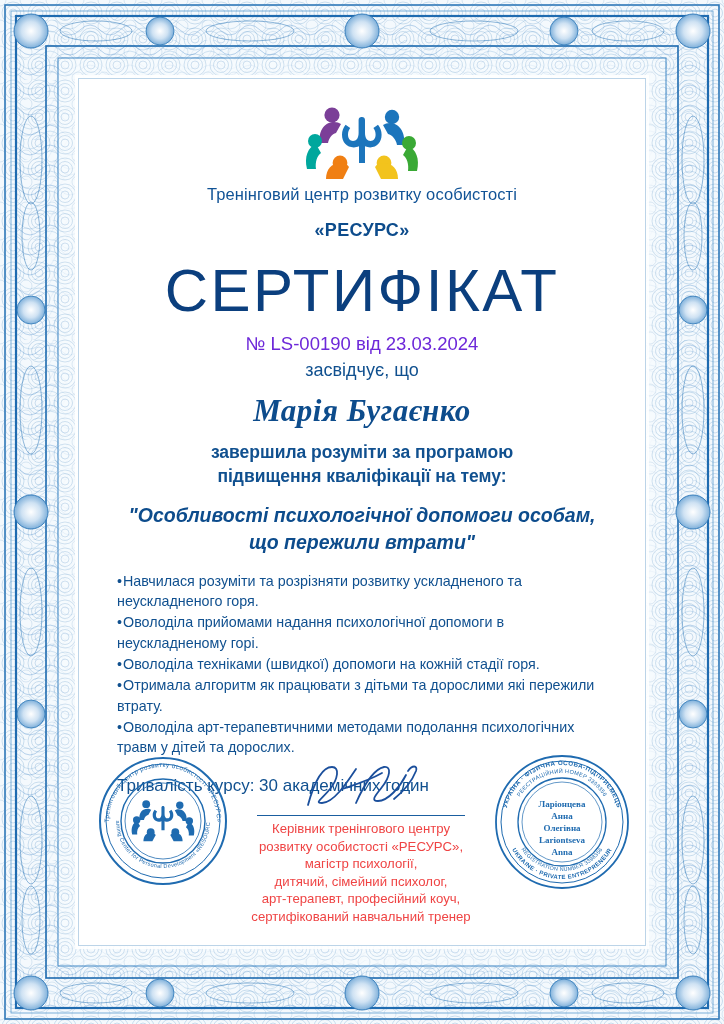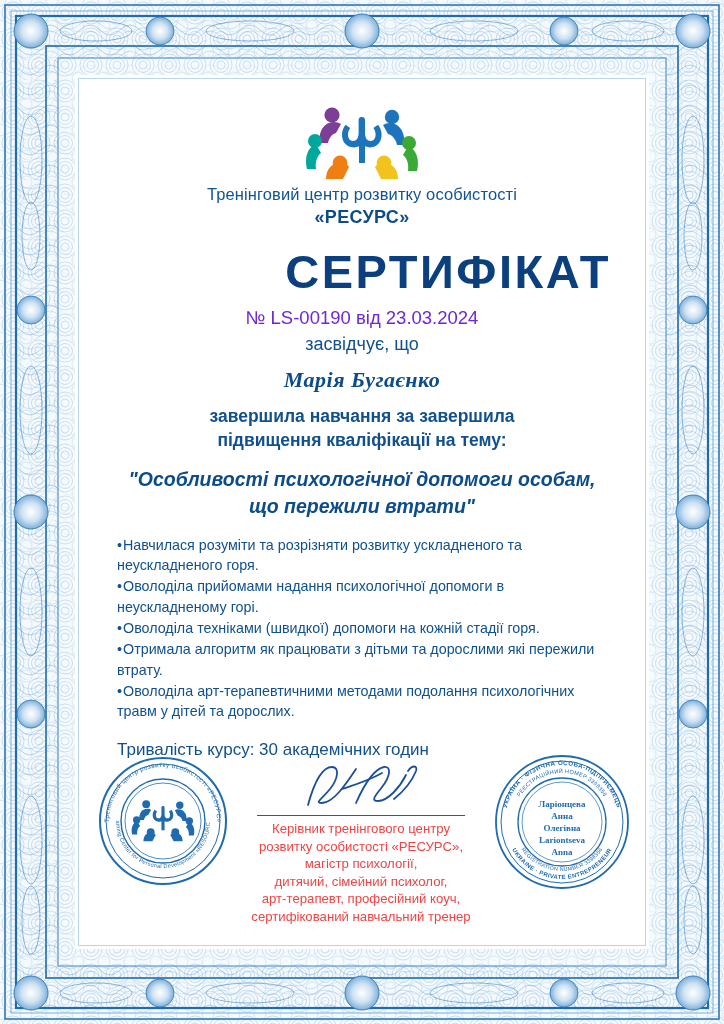--- a/index.html
+++ b/index.html
@@ -70,55 +70,54 @@
   .org-line1 {
     font-size: 16.5px;
     color: #115396;
     letter-spacing: 0.1px;
     margin-top: 2px;
   }
   .org-line2 {
     font-size: 18px;
     font-weight: bold;
     color: #0d4c8c;
-    margin-top: 3px;
+    margin-top: 16px;
     letter-spacing: 0.3px;
   }
 
   
   .cert-title {
     font-family: "Liberation Sans", sans-serif;
-    font-weight: bold;
-    font-size: 47px;
+    font-weight: normal;
+    font-size: 60px;
     letter-spacing: 2.5px;
     color: #0b3f7e;
     margin-top: 20px;
     line-height: 1;
     text-shadow: 0 1px 0 rgba(255,255,255,0.7);
-    text-align: right;
   }
 
   .cert-number {
     font-size: 18.5px;
     color: #6d28d9;
     margin-top: 12px;
   }
 
   .cert-certifies {
     font-size: 18px;
     color: #10508f;
     margin-top: 5px;
   }
 
   
   .recipient {
     font-family: "Liberation Serif", serif;
     font-style: italic;
     font-weight: bold;
-    font-size: 22px;
+    font-size: 31px;
     color: #0d4c8c;
     margin-top: 12px;
     letter-spacing: 0.5px;
   }
 
   .completed-1, .completed-2 {
     font-size: 17.5px;
     font-weight: bold;
     color: #10508f;
     line-height: 1.35;
@@ -345,21 +344,21 @@
 
       <div class="org-line1">Тренінговий центр розвитку особистості</div>
       <div class="org-line2">«РЕСУРС»</div>
 
       <div class="cert-title">СЕРТИФІКАТ</div>
       <div class="cert-number">№ LS-00190 від 23.03.2024</div>
       <div class="cert-certifies">засвідчує, що</div>
 
       <div class="recipient">Марія Бугаєнко</div>
 
-      <div class="completed-1">завершила навчання за завершила</div>
+      <div class="completed-1">завершила розуміти за програмою</div>
       <div class="completed-2">підвищення кваліфікації на тему:</div>
 
       <div class="topic">
         <div>"Особливості психологічної допомоги особам,</div>
         <div>що пережили втрати"</div>
       </div>
 
       <div class="bullets">
         <div class="bullet"><span class="dot">•</span><span>Навчилася розуміти та розрізняти розвитку ускладненого та неускладненого горя.</span></div>
         <div class="bullet"><span class="dot">•</span><span>Оволоділа прийомами надання психологічної допомоги в неускладненому горі.</span></div>

